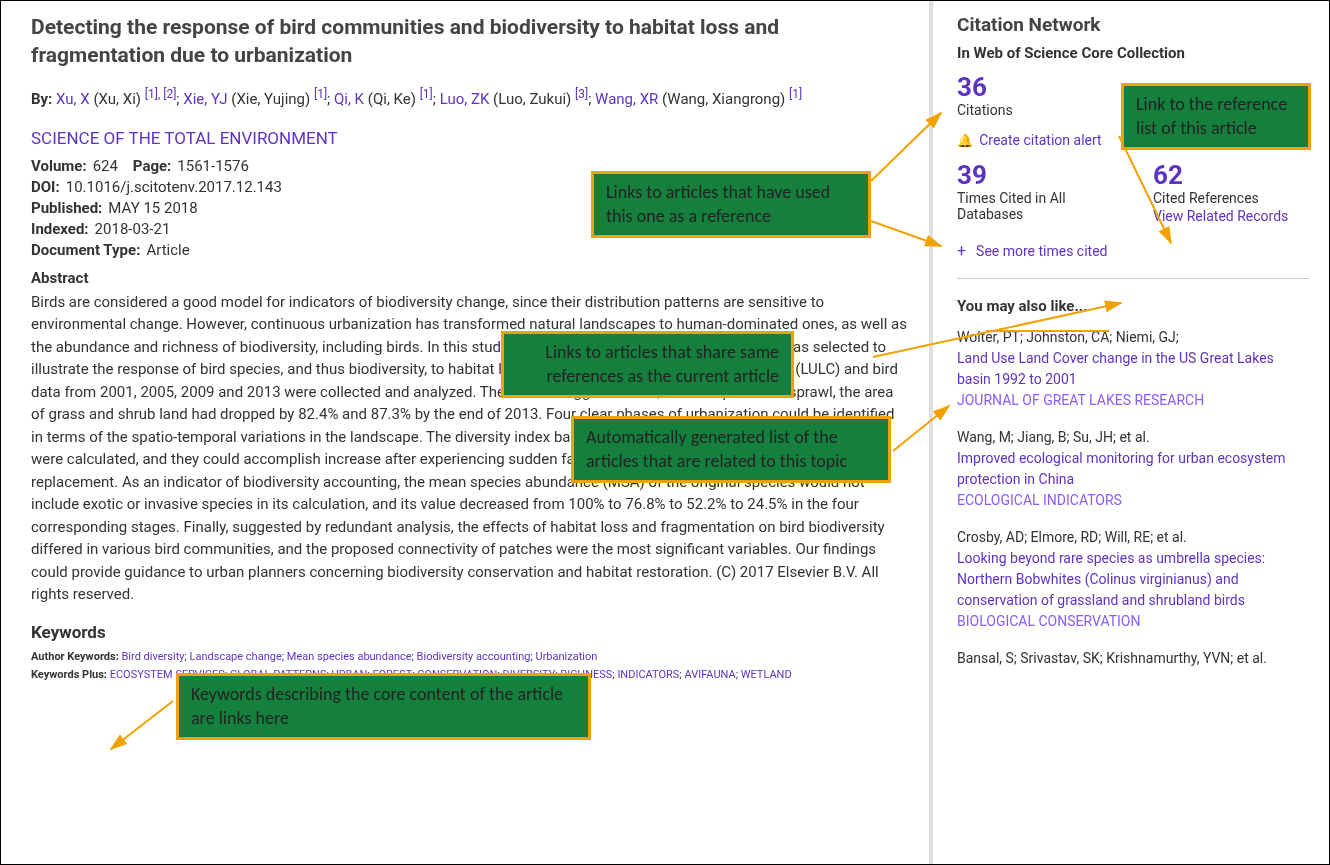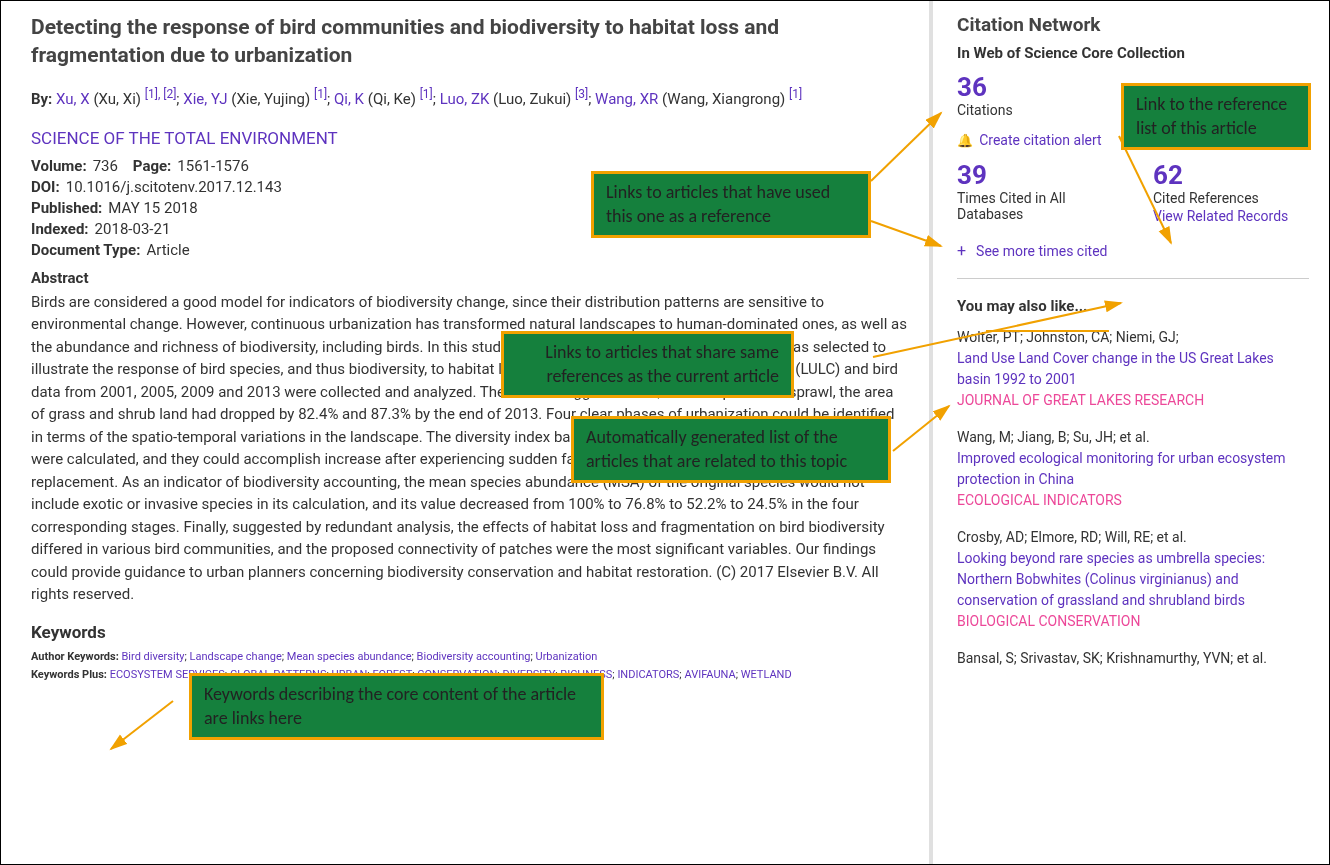--- a/index.html
+++ b/index.html
@@ -46,21 +46,21 @@
   .alert-link { color: #5e33bf; font-size: 14px; margin-top: 14px; display: flex; align-items: center; gap: 6px; }
   .cite-grid { display: flex; gap: 40px; margin-top: 14px; }
   .cite-col { flex: 1; }
   .view-link { color: #5e33bf; font-size: 14px; margin-top: 2px; display: inline-block; }
   .see-more { color: #5e33bf; font-size: 14px; margin-top: 16px; display: flex; align-items: center; gap: 10px; }
   hr.divider { border: none; border-top: 1px solid #ccc; margin: 18px 0; }
   .like-heading { font-weight: 700; font-size: 15px; margin-bottom: 12px; }
   .rec { font-size: 14px; line-height: 1.5; margin-bottom: 16px; }
   .rec .authors { color: #333; }
   .rec .rtitle { color: #5e33bf; display: block; }
-  .rec .rjournal { color: #ec4899; }
+  .rec .rjournal { color: #8b5cf6; }
 
   
   .callout {
     position: absolute;
     background: #15803d;
     border: 3px solid #f1a100;
     padding: 6px 12px;
     font-size: 18px;
     line-height: 1.35;
     color: #222;
@@ -84,21 +84,21 @@
       <span class="author-link"><span>Xu, X</span></span> <span>(Xu, Xi)</span> <span class="sup-link">[1], [2]</span>;
       <span class="author-link"><span>Xie, YJ</span></span> <span>(Xie, Yujing)</span> <span class="sup-link">[1]</span>;
       <span class="author-link"><span>Qi, K</span></span> <span>(Qi, Ke)</span> <span class="sup-link">[1]</span>;
       <span class="author-link"><span>Luo, ZK</span></span> <span>(Luo, Zukui)</span> <span class="sup-link">[3]</span>;
       <span class="author-link"><span>Wang, XR</span></span> <span>(Wang, Xiangrong)</span> <span class="sup-link">[1]</span>
     </div>
 
     <a class="journal">SCIENCE OF THE TOTAL ENVIRONMENT</a>
 
     <div class="meta-row">
-      <b>Volume:</b><span>736</span>
+      <b>Volume:</b><span>624</span>
       &nbsp;&nbsp;
       <b>Page:</b><span>1561-1576</span>
     </div>
     <div class="meta-row"><b>DOI:</b><span>10.1016/j.scitotenv.2017.12.143</span></div>
     <div class="meta-row"><b>Published:</b><span>MAY 15 2018</span></div>
     <div class="meta-row"><b>Indexed:</b><span>2018-03-21</span></div>
     <div class="meta-row"><b>Document Type:</b><span>Article</span></div>
 
     <div class="abstract-heading">Abstract</div>
     <div class="abstract-text">Birds are considered a good model for indicators of biodiversity change, since their distribution patterns are sensitive to environmental change. However, continuous urbanization has transformed natural landscapes to human-dominated ones, as well as the abundance and richness of biodiversity, including birds. In this study, New Jiangwan Town in Shanghai, China was selected to illustrate the response of bird species, and thus biodiversity, to habitat loss and fragmentation. land use/land cover (LULC) and bird data from 2001, 2005, 2009 and 2013 were collected and analyzed. The results suggested that, due to rapid urban sprawl, the area of grass and shrub land had dropped by 82.4% and 87.3% by the end of 2013. Four clear phases of urbanization could be identified in terms of the spatio-temporal variations in the landscape. The diversity index based on species richness and relative abundance were calculated, and they could accomplish increase after experiencing sudden fall, but might mask the process of species replacement. As an indicator of biodiversity accounting, the mean species abundance (MSA) of the original species would not include exotic or invasive species in its calculation, and its value decreased from 100% to 76.8% to 52.2% to 24.5% in the four corresponding stages. Finally, suggested by redundant analysis, the effects of habitat loss and fragmentation on bird biodiversity differed in various bird communities, and the proposed connectivity of patches were the most significant variables. Our findings could provide guidance to urban planners concerning biodiversity conservation and habitat restoration. (C) 2017 Elsevier B.V. All rights reserved.</div>
@@ -170,21 +170,21 @@
           <div class="authors">Bansal, S; Srivastav, SK; Krishnamurthy, YVN; et al.</div>
         </div>
       </div>
   </div>
 </div>
 
 <div class="callout" style="left:590px; top:170px; width:280px;">Links to articles that have used this one as a reference</div>
 <div class="callout" style="left:1120px; top:82px; width:190px;">Link to the reference list of this article</div>
 <div class="callout" style="left:500px; top:330px; width:293px;text-align:right;">Links to articles that share same references as the current article</div>
 <div class="callout" style="left:570px; top:415px; width:320px;">Automatically generated list of the articles that are related to this topic</div>
-<div class="callout" style="left:188px; top:672px; width:415px;">Keywords describing the core content of the article are links here</div>
+<div class="callout" style="left:175px; top:672px; width:415px;">Keywords describing the core content of the article are links here</div>
 
 <svg class="arrows">
   <defs>
     <marker id="ah" markerWidth="10" markerHeight="10" refX="8" refY="3" orient="auto">
       <path d="M0,0 L0,6 L9,3 z" fill="#f1a100"></path>
     </marker>
   </defs>
   <line x1="870" y1="180" x2="940" y2="112" stroke="#f1a100" stroke-width="2" marker-end="url(#ah)"></line>
   <line x1="870" y1="220" x2="940" y2="245" stroke="#f1a100" stroke-width="2" marker-end="url(#ah)"></line>
   <line x1="1118" y1="135" x2="1170" y2="242" stroke="#f1a100" stroke-width="2" marker-end="url(#ah)"></line>

